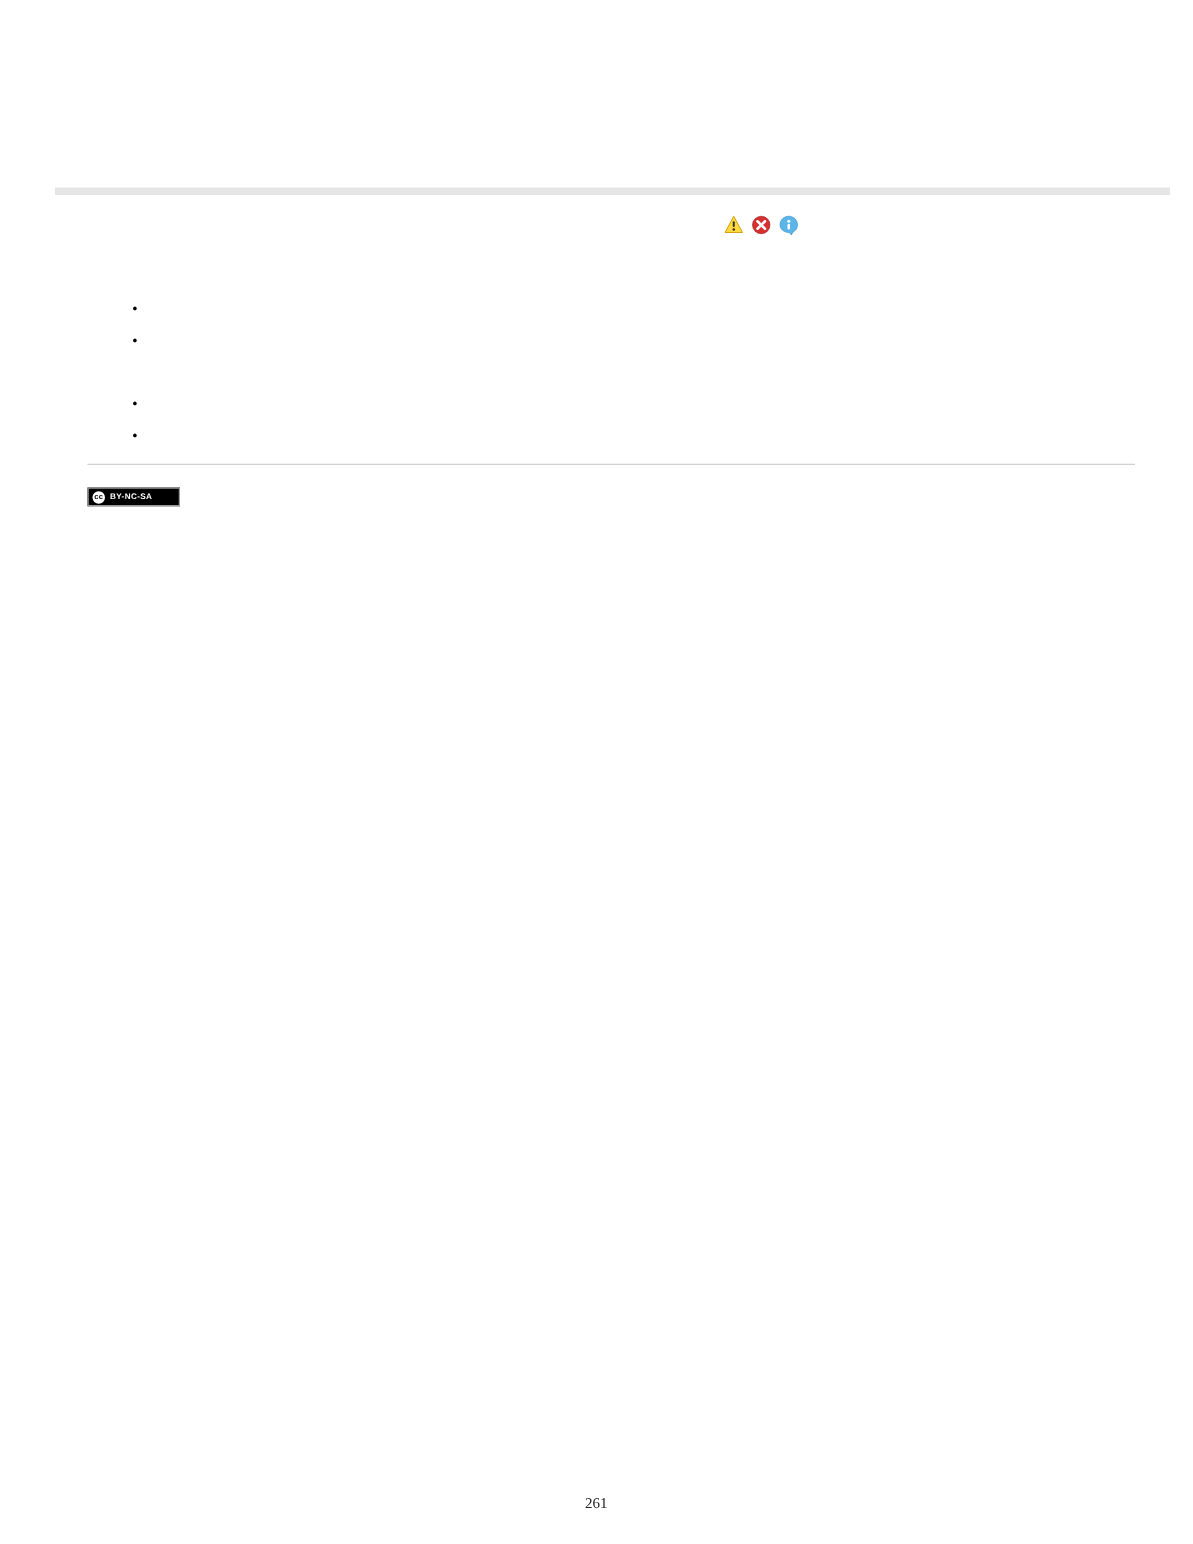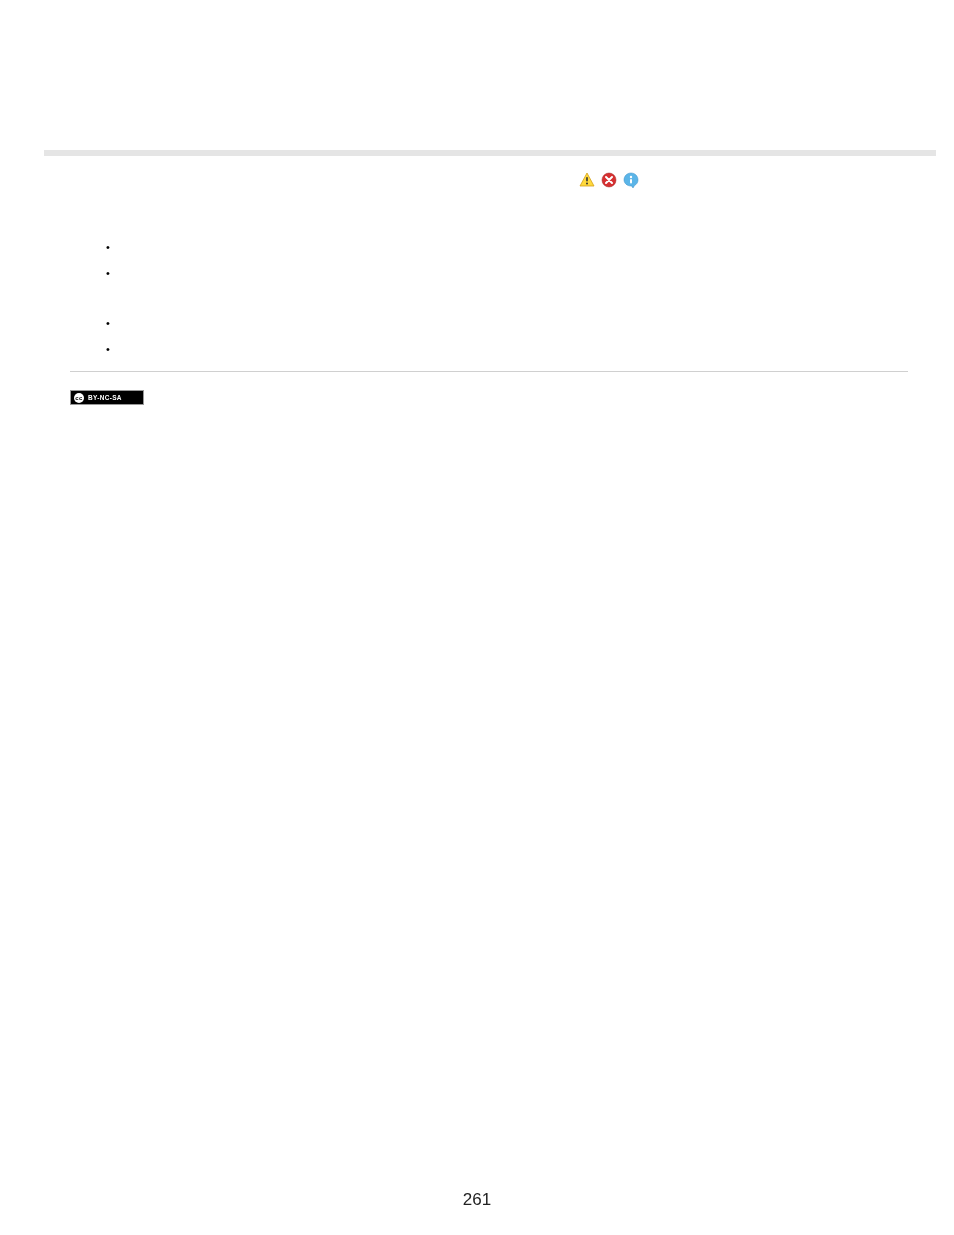--- a/index.html
+++ b/index.html
@@ -103,23 +103,23 @@
       left: 17px;
       top: 3px;
       font-size: 6.5px;
       font-weight: bold;
     }
     .page-number {
       position: absolute;
       bottom: 25px;
       left: 50%;
       transform: translateX(-50%);
-      font-size: 17px;
+      font-size: 12px;
       color: #222;
-      font-family: Liberation Sans, sans-serif;
+      font-family: Liberation Serif, serif;
     }
   </style>
 </head>
 <body>
 
 <div class="content">
   <div class="separator"></div>
 
   <div class="icons-row">
     <span class="icon-wrap">

